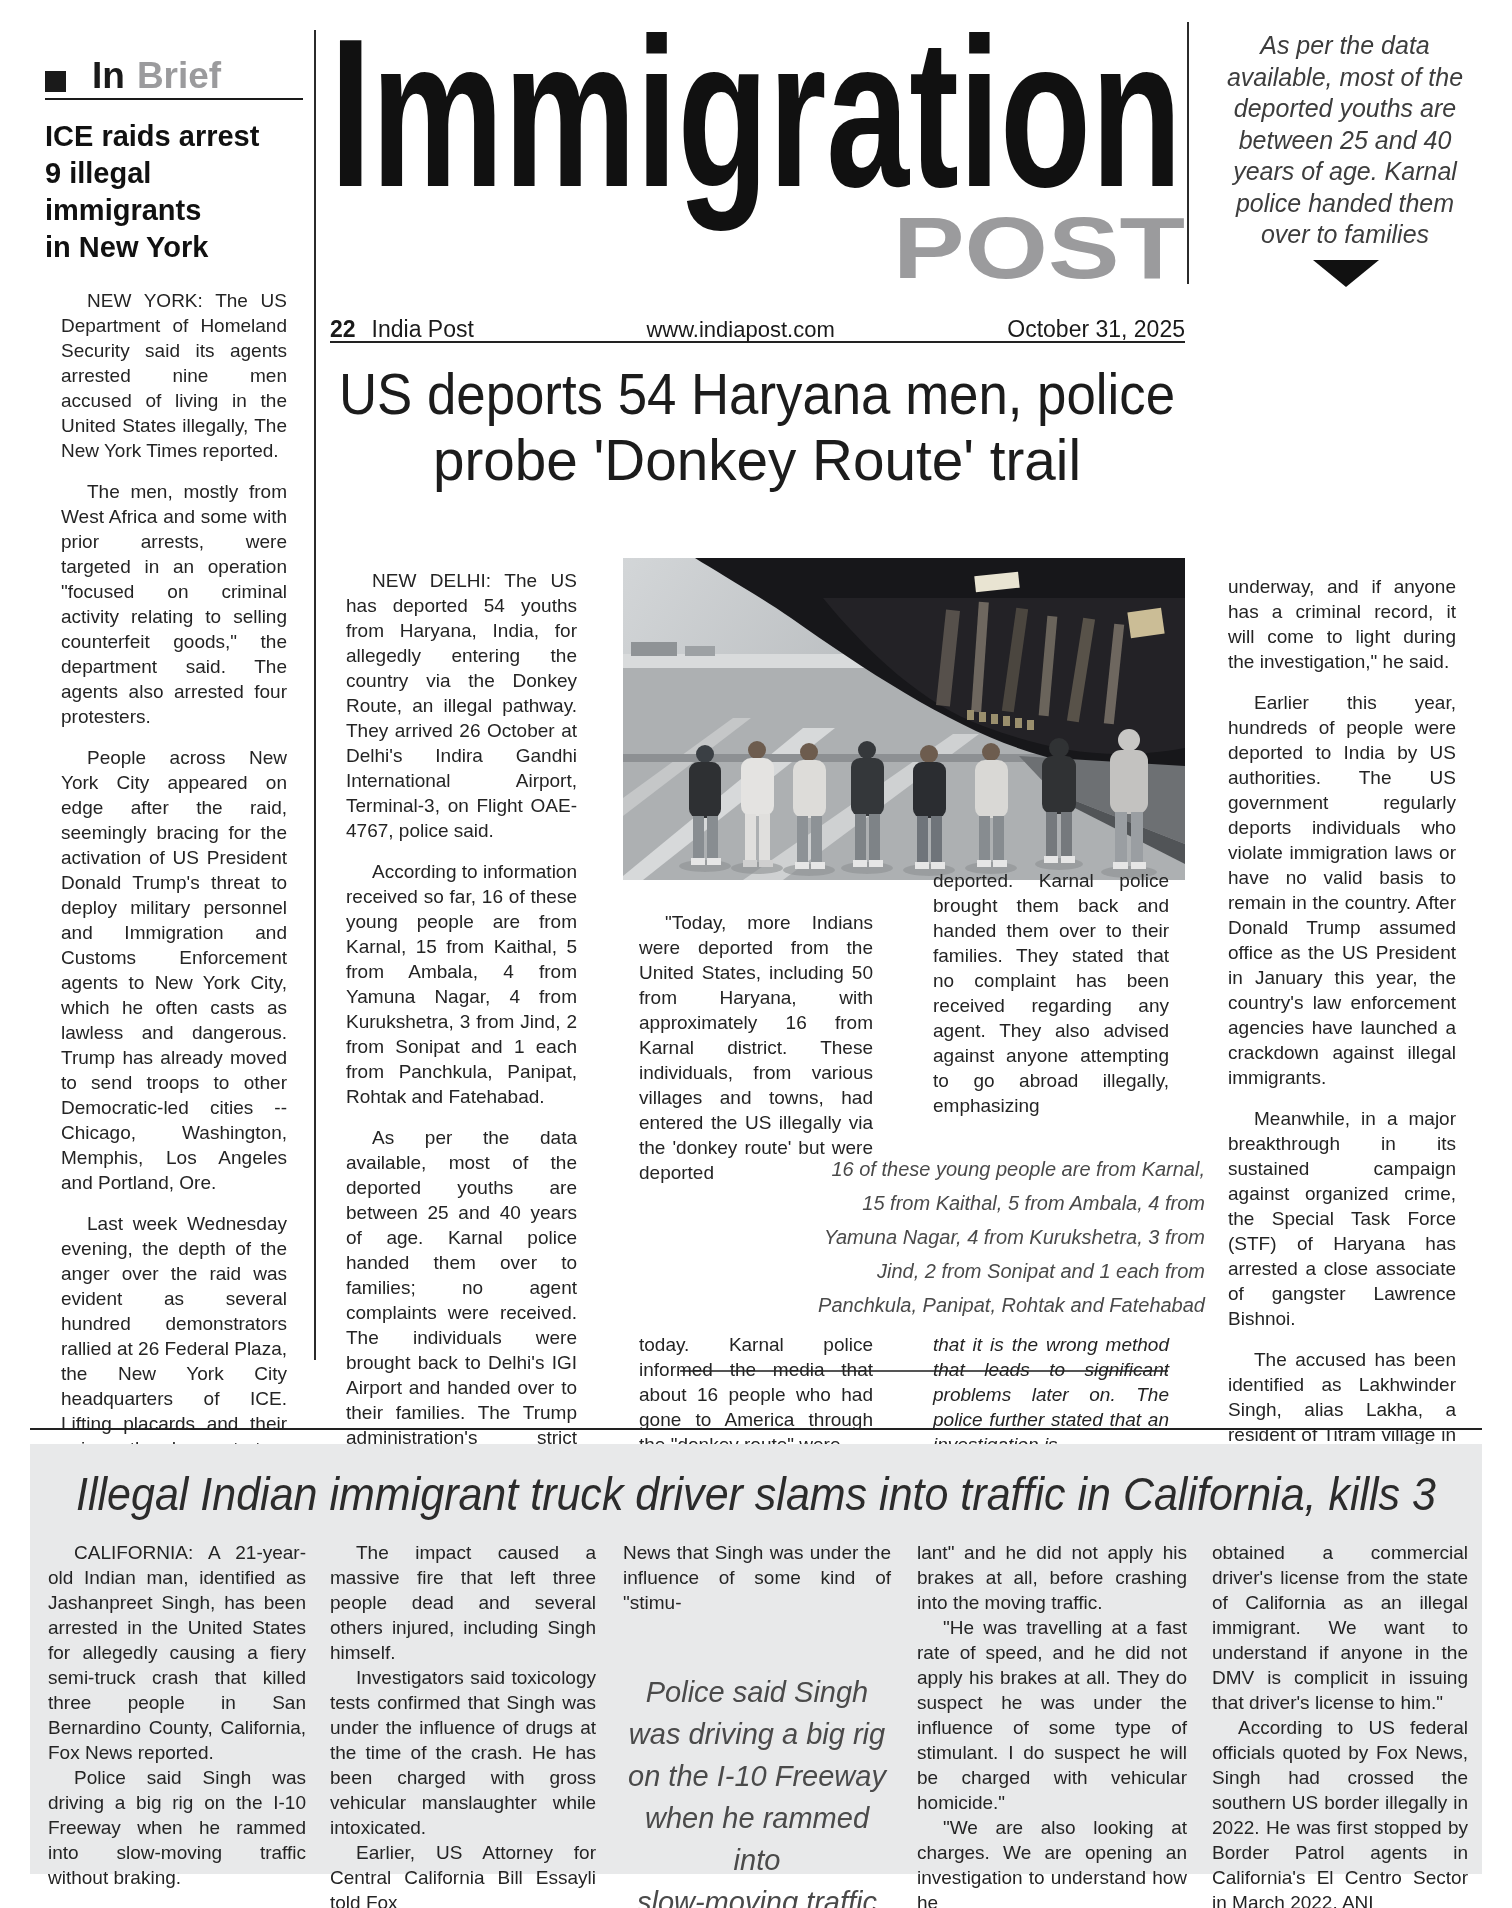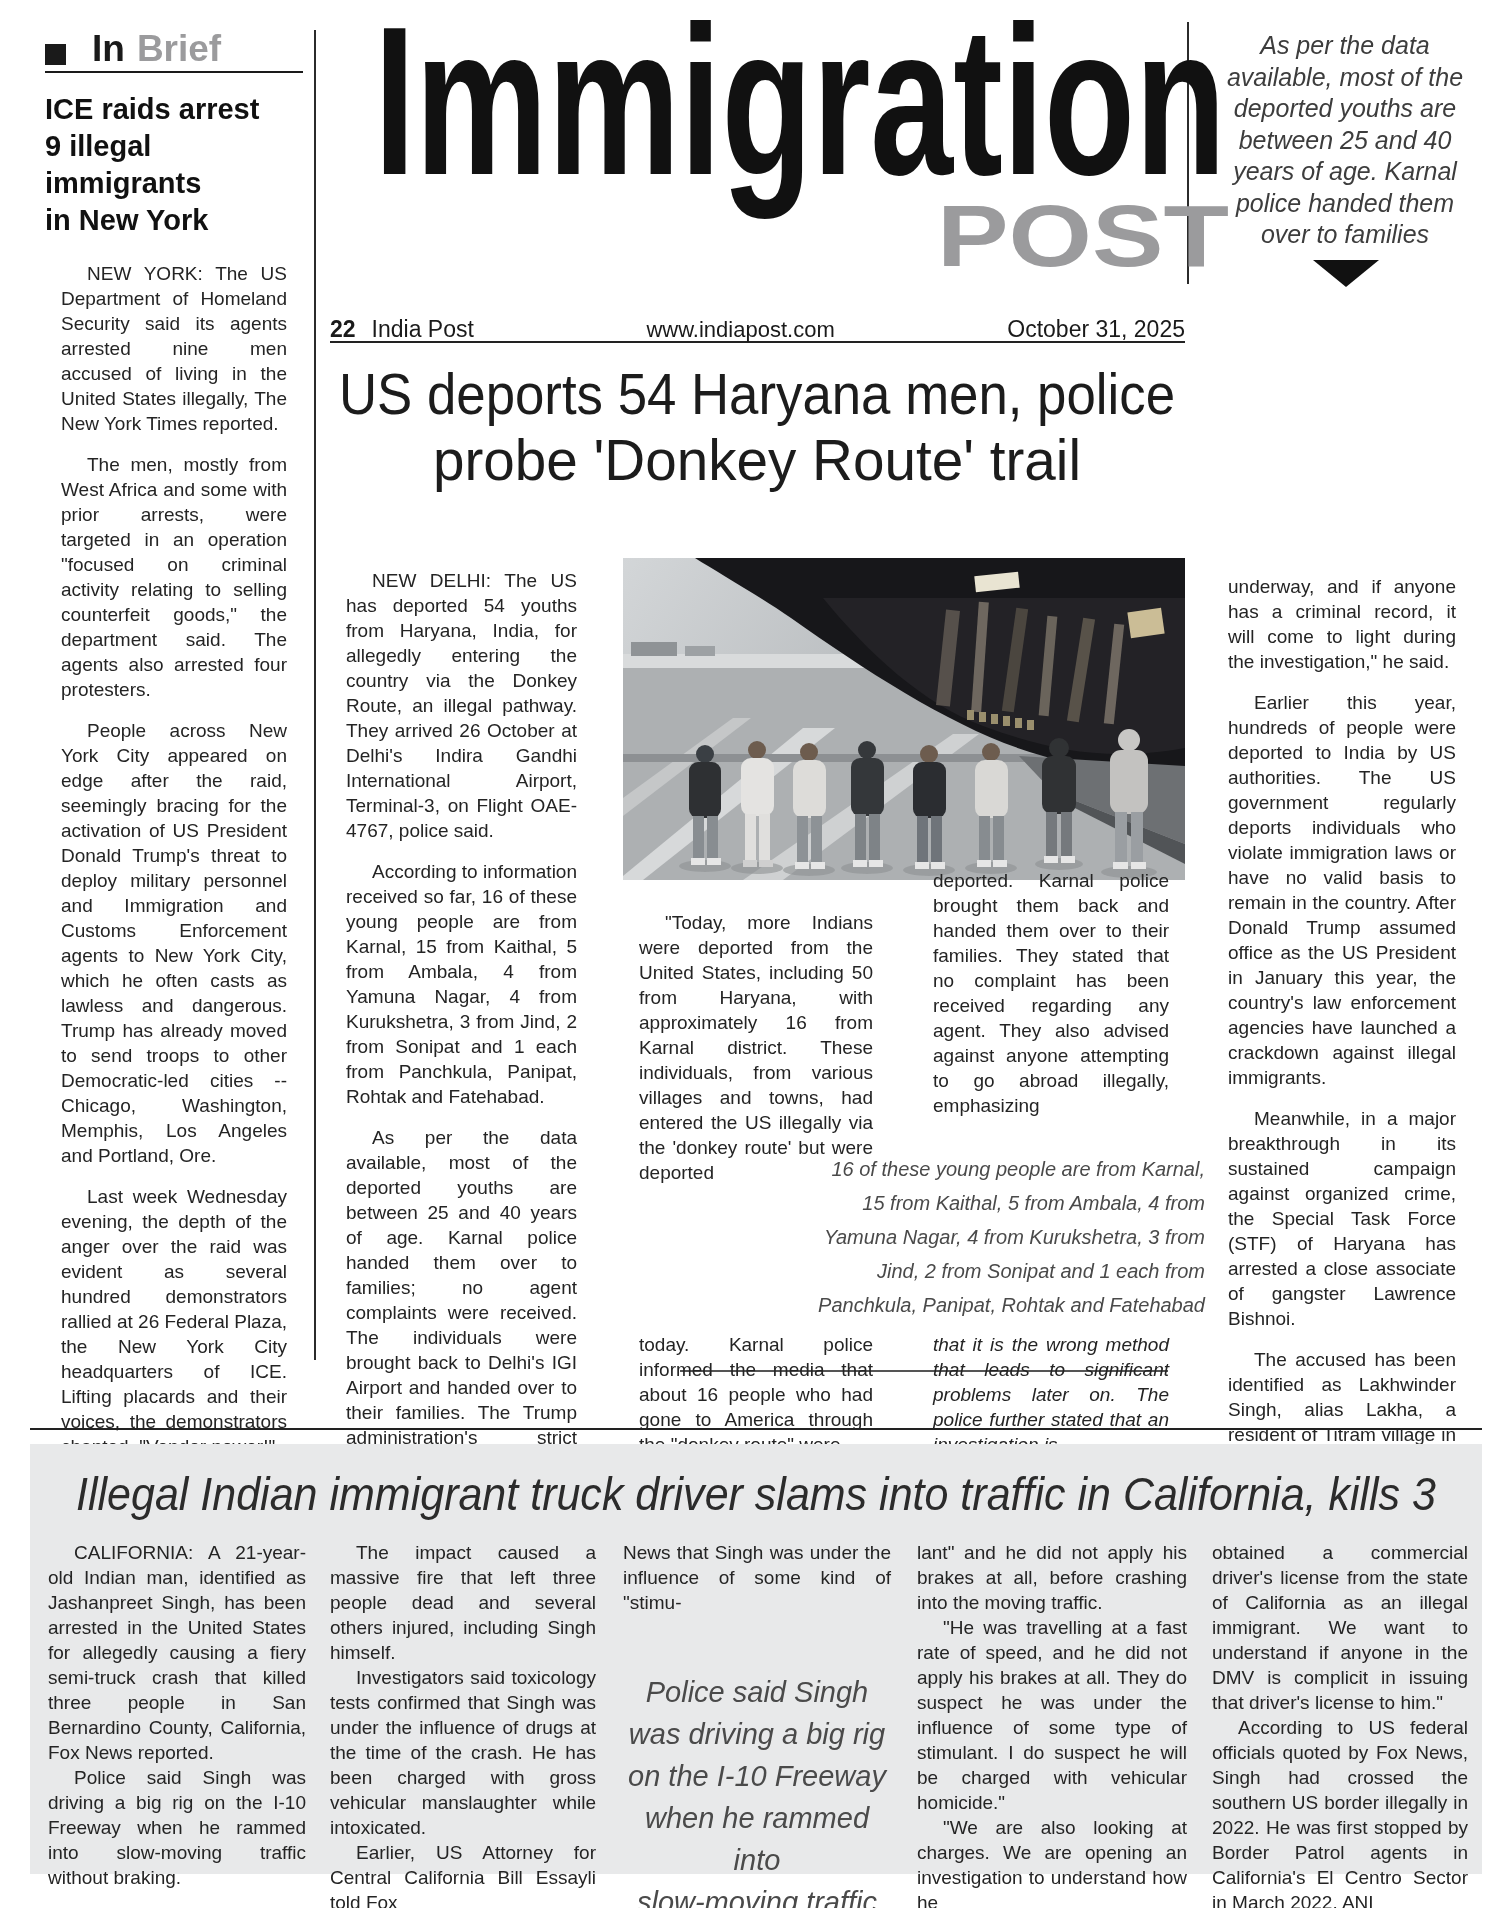--- a/index.html
+++ b/index.html
@@ -2,38 +2,38 @@
 <html><head>
 <meta charset="utf-8">
 <style>
   html,body { margin:0; padding:0; background:#ffffff; }
   #page {
     position:relative; width:1512px; height:1908px; background:#ffffff;
     font-family:"Liberation Sans", sans-serif; color:#242424; overflow:hidden;
   }
   
   .inbrief { position:absolute; left:45px; top:30px; width:258px; }
-  .ib-head { display:flex; align-items:flex-end; padding-bottom:4px; border-bottom:2.5px solid #1a1a1a; }
+  .ib-head { display:flex; align-items:flex-end; padding-bottom:4px; border-bottom:2.5px solid #1a1a1a;margin-top:27px; }
   .ib-square { width:21px; height:21px; background:#1a1a1a; margin-right:26px; margin-bottom:2px; }
   .ib-in { font-size:37px; font-weight:bold; color:#1a1a1a; line-height:1; }
   .ib-brief { font-size:37px; font-weight:bold; color:#9b9b9d; margin-left:12px; line-height:1; }
   .ib-title { font-size:29px; line-height:37px; font-weight:bold; color:#111; margin-top:18px; white-space:pre-line; }
   .ib-body { margin-top:22px; }
   
   .col { position:absolute; font-size:19px; line-height:25px; text-align:justify; color:#242424; }
   .col p { margin:16px; text-indent:26px; }
   .col p.noindent { text-indent:0; }
   
   .vrule { position:absolute; width:2px; background:#2b2b2b; }
   .vrule1 { left:314px; top:30px; height:1330px; }
   .vrule2 { left:1187px; top:22px; height:262px; }
   .hrule-header { position:absolute; left:330px; top:341px; width:855px; border-top:2.5px solid #222; }
   .hrule-full { position:absolute; left:30px; top:1428px; width:1452px; border-top:2.5px solid #222; }
   
-  .masthead { position:absolute; left:330px; top:16px; width:855px; height:258px;margin-left:44px; }
+  .masthead { position:absolute; left:330px; top:28px; width:855px; height:258px; }
   
   .top-quote {
     position:absolute; left:1208px; top:30px; width:274px;
     font-size:25px; line-height:31.5px; font-style:italic; color:#3d3d3d;
     text-align:center; white-space:pre-line;
   }
   .down-arrow {
     position:absolute; left:1313px; top:260px; width:0; height:0;
     border-left:33px solid transparent; border-right:33px solid transparent;
     border-top:27px solid #111;

